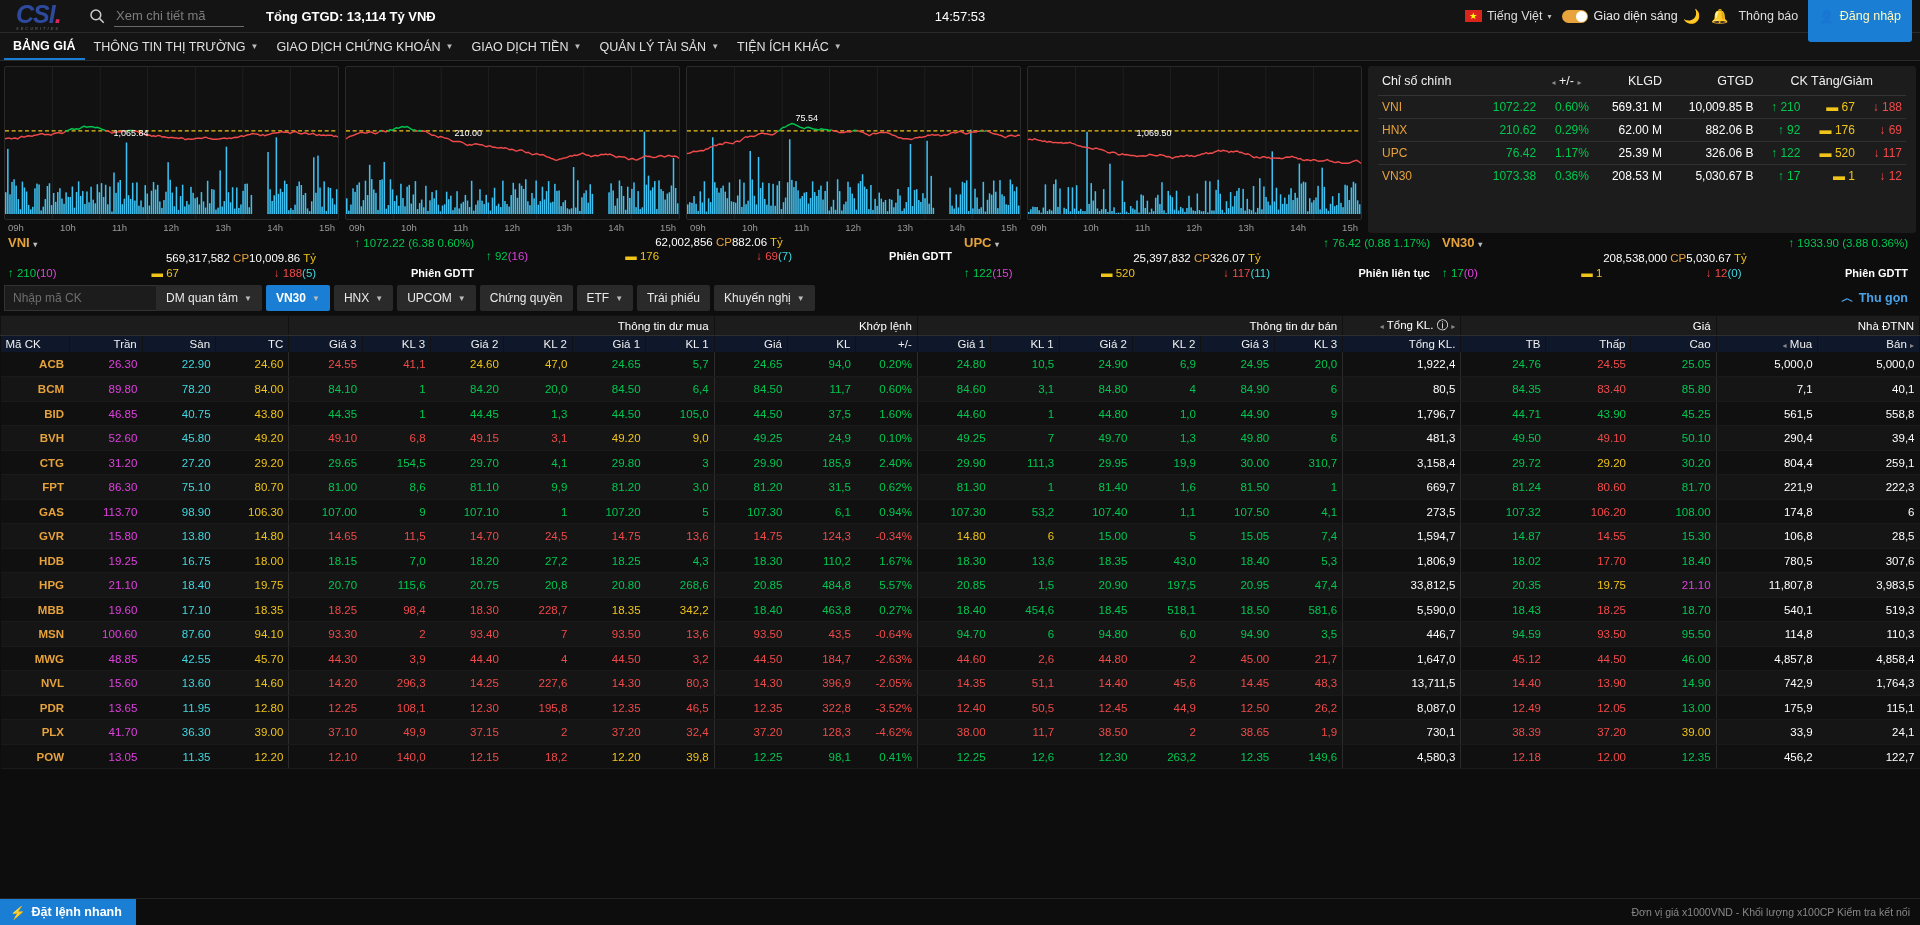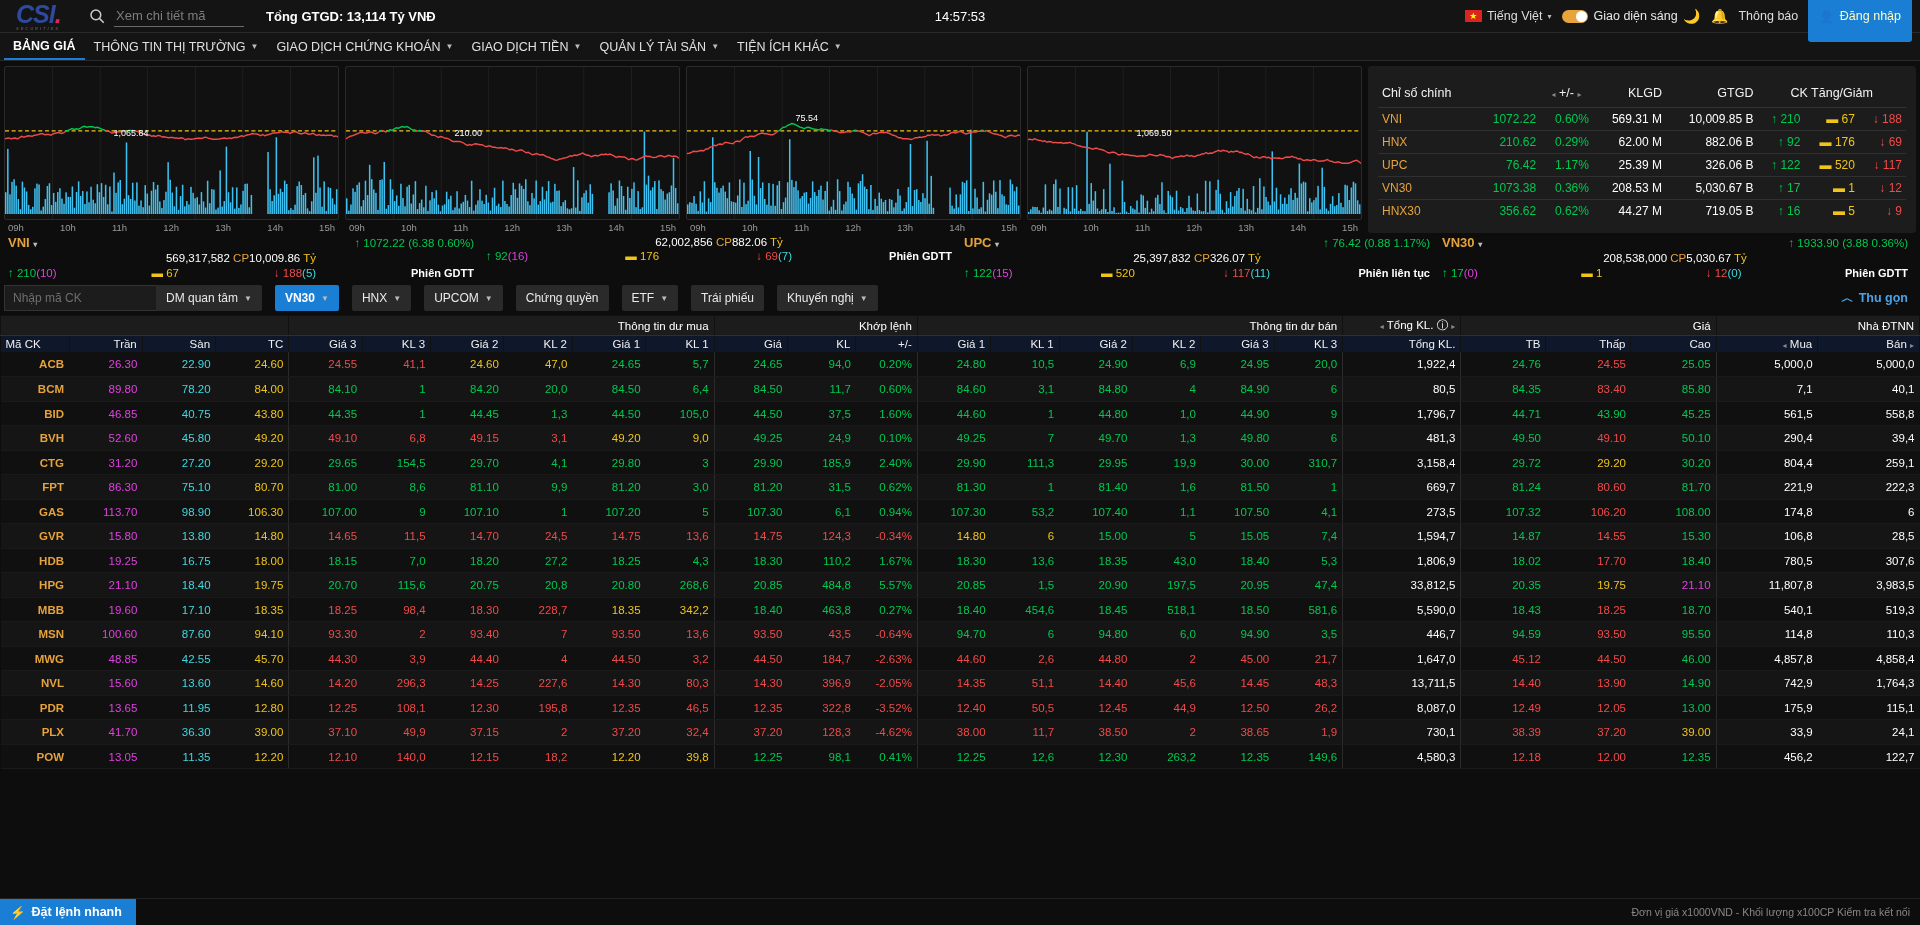--- a/index.html
+++ b/index.html
@@ -119,21 +119,21 @@
   .sess { color: #fff; font-weight: bold; font-size: 11px; }
 
   
   .idxtable {
     width: 548px; background: #1c1c1c; border-radius: 3px;
     font-size: 12px; padding: 0 10px;
   }
   .idxtable table { width: 100%; border-collapse: collapse; }
   .idxtable th {
     font-weight: normal; color: #f2f2f2; font-size: 12.5px;
-    padding: 20px 4px 7px; border-bottom: 1px solid #333;
+    padding: 8px 4px 7px; border-bottom: 1px solid #333;
   }
   .idxtable td {
     padding: 4px 4px; border-bottom: 1px solid #303030; font-size: 12px;
   }
   .idxtable tr:last-child td { border-bottom: none; }
   .t-left { text-align: left; }
   .t-right { text-align: right; margin-top: 7px; }
   .t-center { text-align: center; }
 
   
@@ -1053,30 +1053,20 @@
           <tr>
     <td class="t-left" style="color:#e6a23c">VN30</td>
     <td class="t-right up">1073.38</td>
     <td class="t-right up">0.36%</td>
     <td class="t-right wht">208.53 M</td>
     <td class="t-right wht">5,030.67 B</td>
     <td class="t-right up">↑ 17</td>
     <td class="t-right ref">▬ 1</td>
     <td class="t-right down">↓ 12</td>
   </tr>
-          <tr>
-    <td class="t-left" style="color:#e6a23c">HNX30</td>
-    <td class="t-right up">356.62</td>
-    <td class="t-right up">0.62%</td>
-    <td class="t-right wht">44.27 M</td>
-    <td class="t-right wht">719.05 B</td>
-    <td class="t-right up">↑ 16</td>
-    <td class="t-right ref">▬ 5</td>
-    <td class="t-right down">↓ 9</td>
-  </tr>
         </tbody>
     </table>
   </div>
 </div>
 
 <div class="idxinfo">
   <div class="idxinfo-row" id="idxblocks">
       <div class="idxblk">
     <div class="r1">
       <span class="iname">VNI <span class="caret">▾</span></span>
@@ -1147,21 +1137,21 @@
     </div>
   </div>
     </div>
 </div>
 
 <div class="toolbar">
   <div class="ck-input-wrap">
     <input class="ck-input" value="" placeholder="Nhập mã CK" style="">
     <button class="plus-btn">+</button>
   </div>
-  <div style="display:flex;gap:13px;border-radius:13px;" id="tbtns">
+  <div style="display:flex;gap:4px;border-radius:13px;" id="tbtns">
       <button class="tbtn">
      <span>DM quan tâm</span>
      <span class="caret">▼</span>
    </button>
       <button class="tbtn active">
      <span>VN30</span>
      <span class="caret">▼</span>
    </button>
       <button class="tbtn">
      <span>HNX</span>

